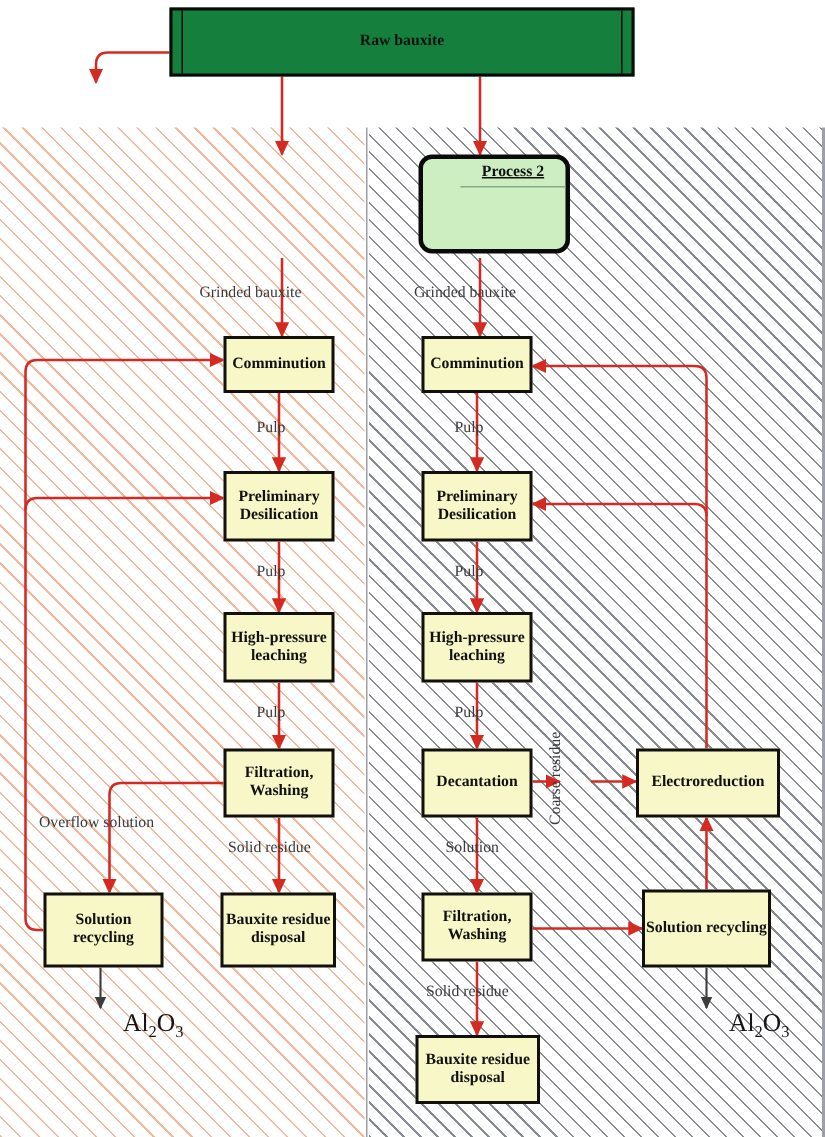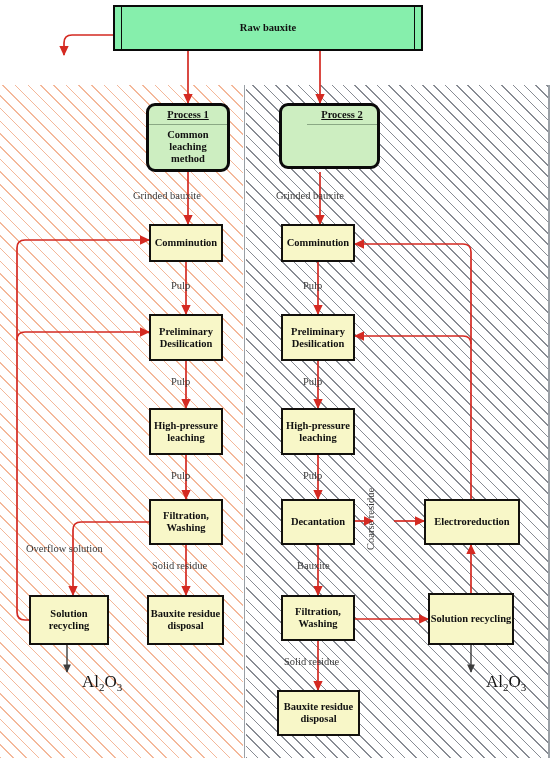--- a/index.html
+++ b/index.html
@@ -28,21 +28,21 @@
   
   .box{position:absolute;box-sizing:border-box;display:flex;align-items:center;
        justify-content:center;text-align:center;font-weight:bold;color:#111;
        font-family:"Liberation Serif", serif;line-height:1.12;}
   .yellow{background:#f8f7c8;border:2.5px solid #12100c;font-size:10.5px;}
   .green{background:#cdeec1;border:3px solid #0a0a0a;border-radius:9px;font-size:10.5px;
          flex-direction:column;justify-content:flex-start;padding:0;overflow:hidden;}
   .green .ghead{width:100%;padding:3px 0 3px;border-bottom:1px solid #8aa884;}
   .green .ghead span{text-decoration:underline;font-size:10.5px;}
   .green .gbody{flex:1;display:flex;align-items:center;justify-content:center;padding:2px 6px;}
-  .pink{background:#86efac;border:2.5px solid #0a0a0a;font-size:10.5px;}
+  .pink{background:#15803d;border:2.5px solid #0a0a0a;font-size:10.5px;}
   .pink .predef-l{position:absolute;left:6px;top:0;bottom:0;width:1px;background:#0a0a0a;}
   .pink .predef-r{position:absolute;right:6px;top:0;bottom:0;width:1px;background:#0a0a0a;}
 
   
   .lbl{position:absolute;font-family:"Liberation Serif", serif;font-size:10.5px;
        color:#3a3a3a;white-space:nowrap;}
   .lbl.rot{transform:rotate(-90deg);transform-origin:left top;}
   .formula{position:absolute;font-family:"Liberation Serif", serif;font-size:17px;color:#151515;white-space:nowrap;margin-left:38px;}
   .formula sub{font-size:11px;}
 
@@ -109,28 +109,20 @@
     </g>
   </svg>
 
   <div class="box pink" style="left:113px;top:5px;width:310px;height:46px;position:absolute;">
     <div class="predef-l"></div>
     <div class="predef-r"></div>
     <span>Raw bauxite</span>
   </div>
 
 
-  <div class="box green" style="left:146px;top:103px;width:84px;height:69px;">
-    <div class="ghead">
-      <span>Process 1</span>
-    </div>
-    <div class="gbody">
-      <span>Common leaching method</span>
-    </div>
-  </div>
 
   <div class="box green" style="left:279px;top:103px;width:101px;height:66px;padding-left:25px;">
     <div class="ghead">
       <span>Process 2</span>
     </div>
   </div>
 
   <div class="box yellow" style="left:149px;top:224px;width:74px;height:38px;">
     <span>Comminution</span>
   </div>
@@ -180,21 +172,21 @@
   <div class="lbl" style="left:171px;top:376px;">Pulp</div>
   <div class="lbl" style="left:171px;top:470px;">Pulp</div>
   <div class="lbl" style="left:26px;top:543px;">Overflow solution</div>
   <div class="lbl" style="left:152px;top:560px;">Solid residue</div>
 
   <div class="lbl" style="left:276px;top:190px;">Grinded bauxite</div>
   <div class="lbl" style="left:303px;top:280px;">Pulp</div>
   <div class="lbl" style="left:303px;top:376px;">Pulp</div>
   <div class="lbl" style="left:303px;top:470px;">Pulp</div>
   <div class="lbl rot" style="left:365px;top:550px;">Coarse residue</div>
-  <div class="lbl" style="left:297px;top:560px;">Bauxite</div>
+  <div class="lbl" style="left:297px;top:560px;">Solution</div>
   <div class="lbl" style="left:284px;top:656px;">Solid residue</div>
 
   <div class="formula" style="left:44px;top:672px;">
     Al<sub>2</sub>O<sub>3</sub>
   </div>
   <div class="formula" style="left:448px;top:672px;">
     Al<sub>2</sub>O<sub>3</sub>
   </div>
 
 </div>

